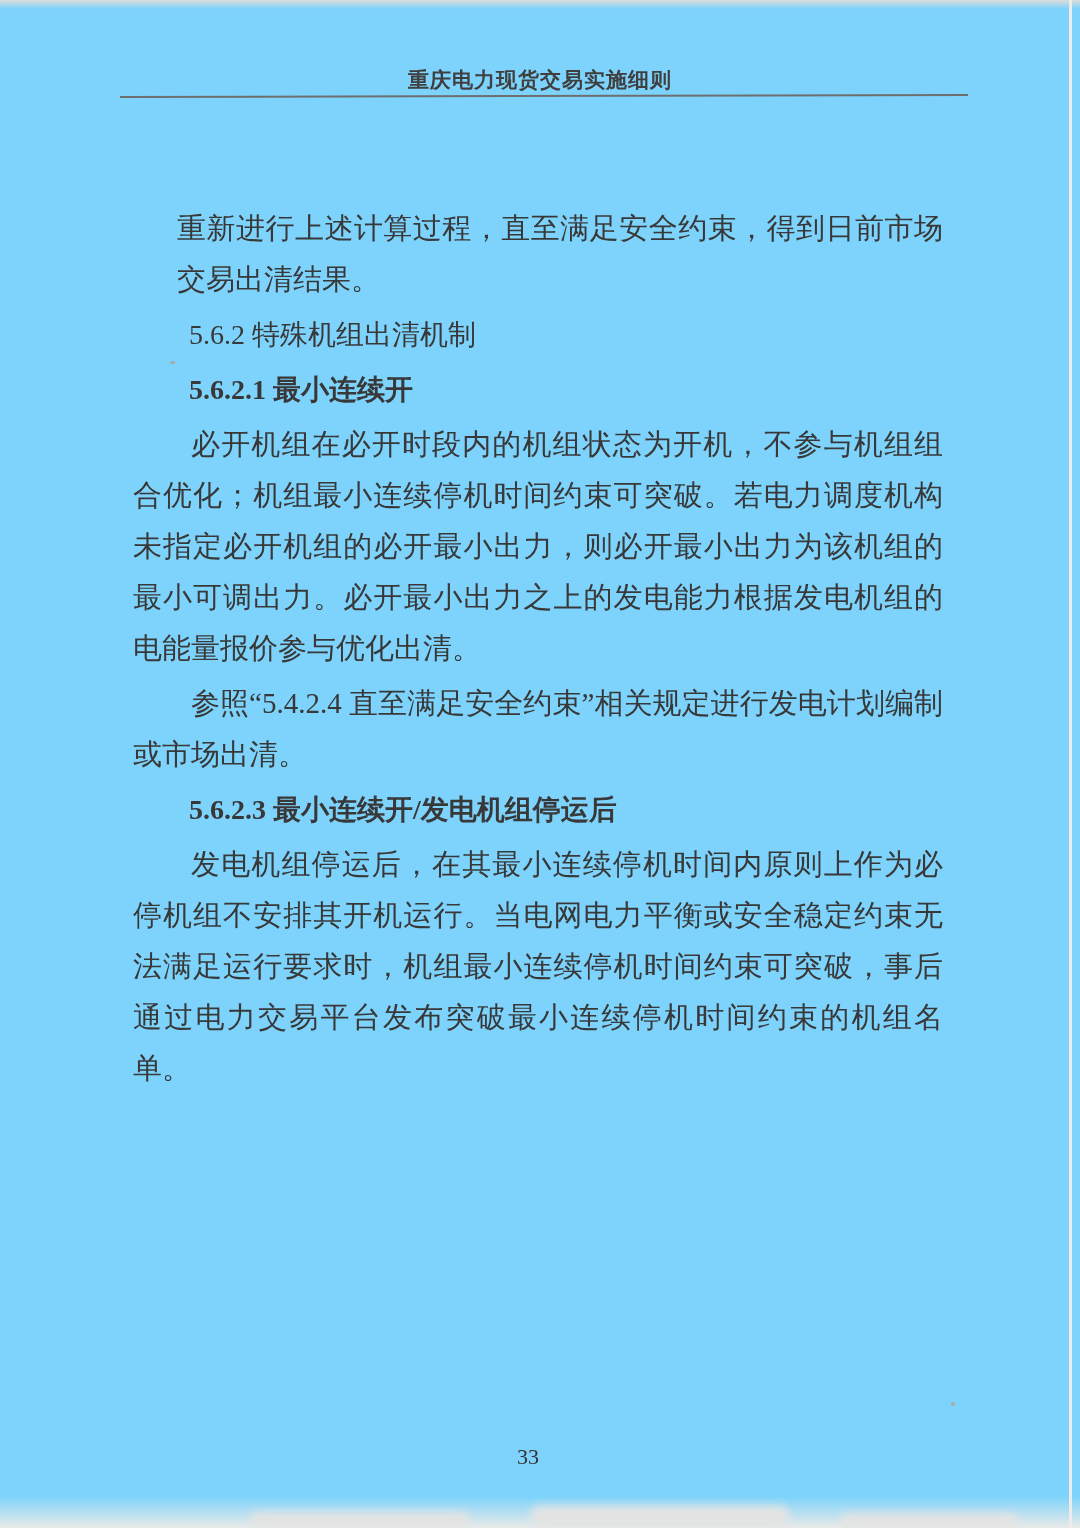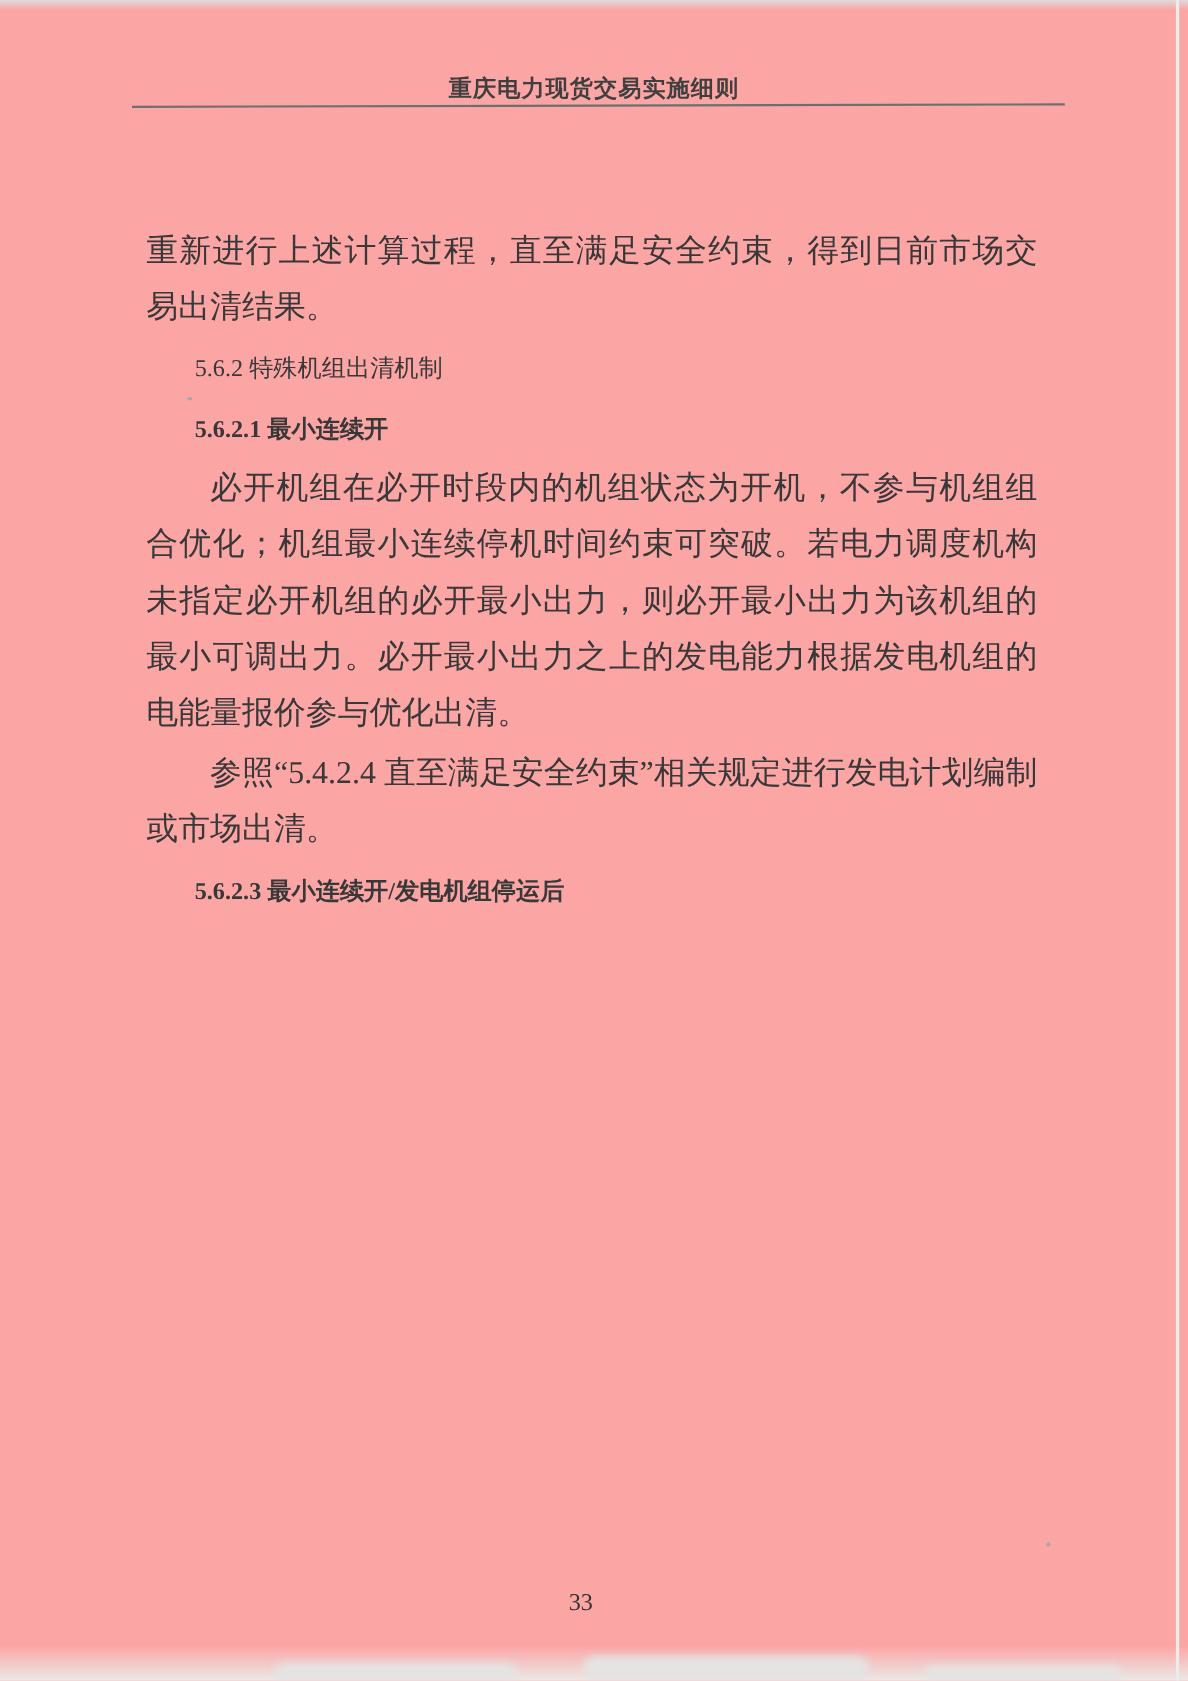--- a/index.html
+++ b/index.html
@@ -1,21 +1,21 @@
 <!DOCTYPE html>
 <html><head>
 <meta charset="utf-8">
 <style>
   html, body { margin: 0; padding: 0; background: #ffffff; }
 
   .page {
     position: relative;
     width: 1080px;
     height: 1528px;
-    background: #fca5a5;
+    background: #7dd3fc;
     overflow: hidden;
     font-family: "Liberation Serif", serif;
   }
 
   
   .doc-header-title {
     position: absolute;
     top: 66px;
     left: 0;
     right: 0;
@@ -42,22 +42,22 @@
     top: 203px;
     width: 810px;
     font-size: 29px;
     line-height: 51px;
     color: #383838;
     text-align: justify;
   }
   .content .block { margin: 4px 0 0 0; padding: 0; }
   .content .block:first-child { margin-top: 0; }
   .para { text-indent: 2em; }
-  .para.no-indent { text-indent: 0; }
-  .heading { font-weight: normal; font-size: 22px; text-indent: 2em; }
+  .para.no-indent { text-indent: 0; margin-left: 44px; }
+  .heading { font-weight: normal; font-size: 28px; text-indent: 2em; }
   .heading.bold { font-weight: bold; }
 
   
   .page-number {
     position: absolute;
     top: 1444px;
     left: 0;
     right: 0;
     text-align: center;
     font-size: 22px;
@@ -100,20 +100,21 @@
 
   <div class="header-rule"></div>
 
   <div class="content">
       <p class="block para no-indent">重新进行上述计算过程，直至满足安全约束，得到日前市场交易出清结果。</p>
       <h3 class="block heading">5.6.2 特殊机组出清机制</h3>
       <h3 class="block heading bold">5.6.2.1 最小连续开</h3>
       <p class="block para">必开机组在必开时段内的机组状态为开机，不参与机组组合优化；机组最小连续停机时间约束可突破。若电力调度机构未指定必开机组的必开最小出力，则必开最小出力为该机组的最小可调出力。必开最小出力之上的发电能力根据发电机组的电能量报价参与优化出清。</p>
       <p class="block para">参照“5.4.2.4 直至满足安全约束”相关规定进行发电计划编制或市场出清。</p>
       <h3 class="block heading bold">5.6.2.3 最小连续开/发电机组停运后</h3>
+      <p class="block para">发电机组停运后，在其最小连续停机时间内原则上作为必停机组不安排其开机运行。当电网电力平衡或安全稳定约束无法满足运行要求时，机组最小连续停机时间约束可突破，事后通过电力交易平台发布突破最小连续停机时间约束的机组名单。</p>
     </div>
 
   <div class="page-number">33</div>
 
   <div class="scan-bottom"></div>
   <div class="scan-blob blob-1"></div>
   <div class="scan-blob blob-2"></div>
   <div class="scan-blob blob-3"></div>
   <div class="scan-right-edge"></div>
   <div class="speck speck-1"></div>

